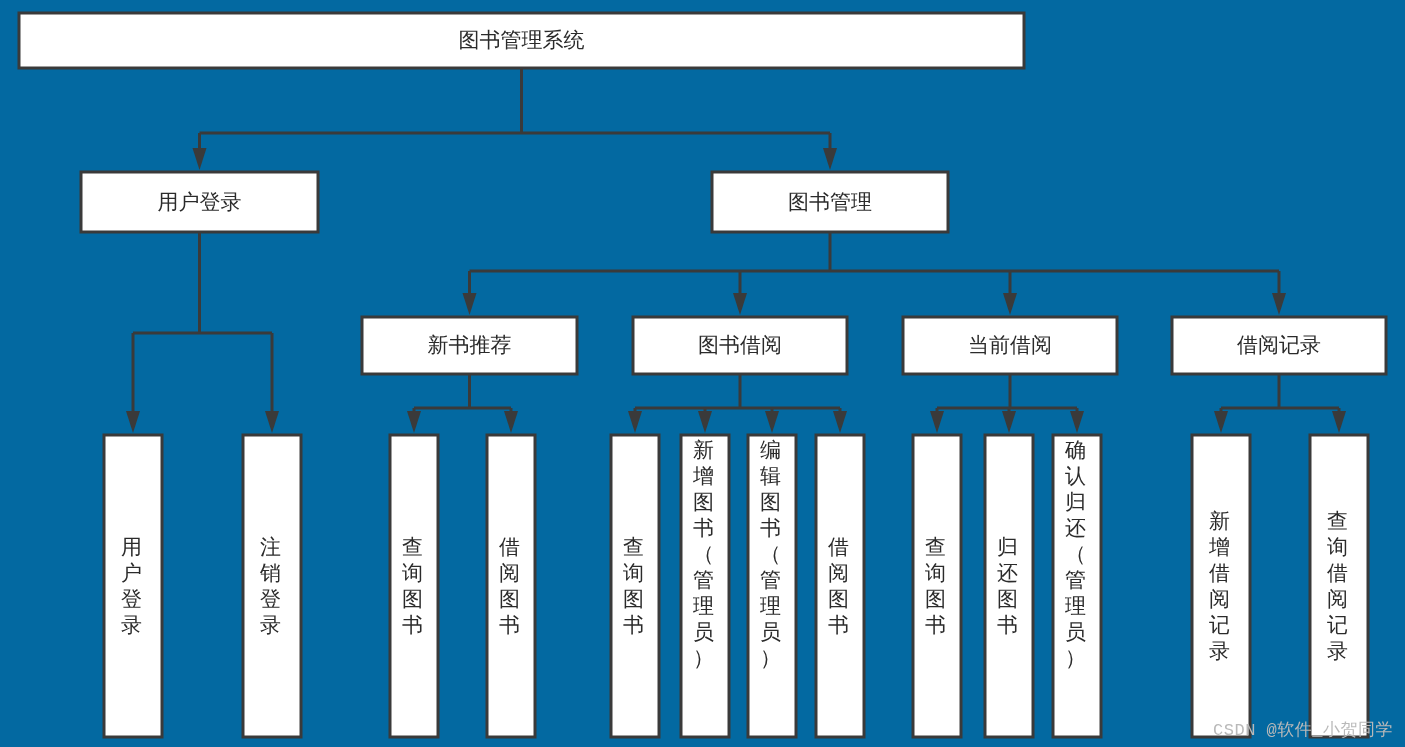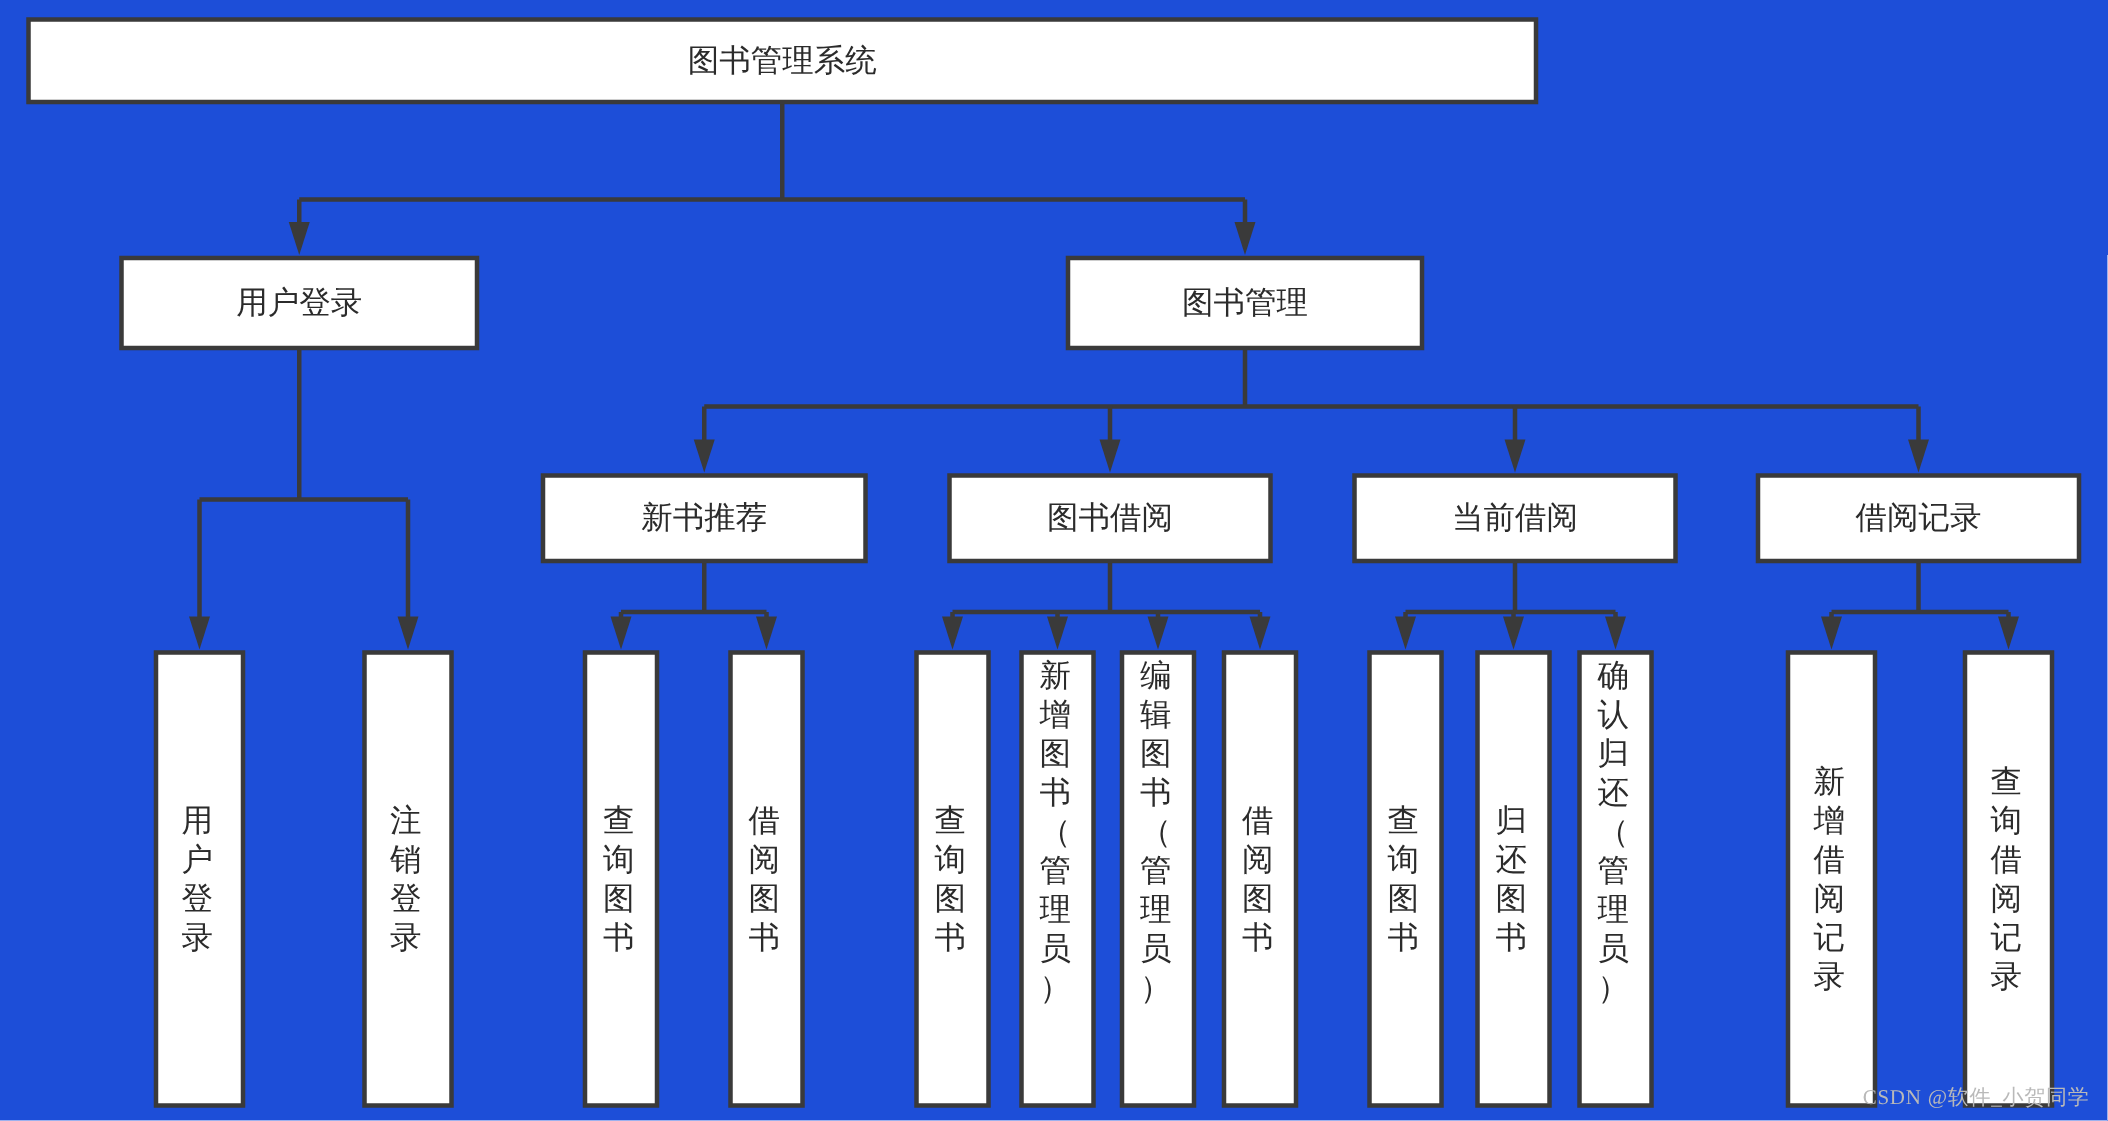--- a/index.html
+++ b/index.html
@@ -7,21 +7,21 @@
     padding: 0;
     background: #ffffff;
   }
   body {
     font-family: "Liberation Sans", "DejaVu Sans", sans-serif;
   }
   #stage {
     position: relative;
     width: 1405px;
     height: 747px;
-    background: #1d4ed8;
+    background: #0369a1;
     overflow: hidden;
   }
   #diagram-svg {
     position: absolute;
     left: 0;
     top: 0;
     width: 1405px;
     height: 747px;
   }
   .node-box {
@@ -50,22 +50,22 @@
     fill: #2b2b2b;
     font-family: "Liberation Sans", "DejaVu Sans", sans-serif;
     font-size: 21px;
     letter-spacing: 3px;
     text-anchor: middle;
   }
   .watermark {
     position: absolute;
     right: 12px;
     bottom: 6px;
-    font-family: Liberation Serif, serif;
-    font-size: 14px;
+    font-family: Liberation Mono, monospace;
+    font-size: 17px;
     color: #b9b9b9;
     white-space: nowrap;
     letter-spacing: 0.5px;
     pointer-events: none;
   }
 </style>
 </head>
 <body>
 
 <div id="stage">

